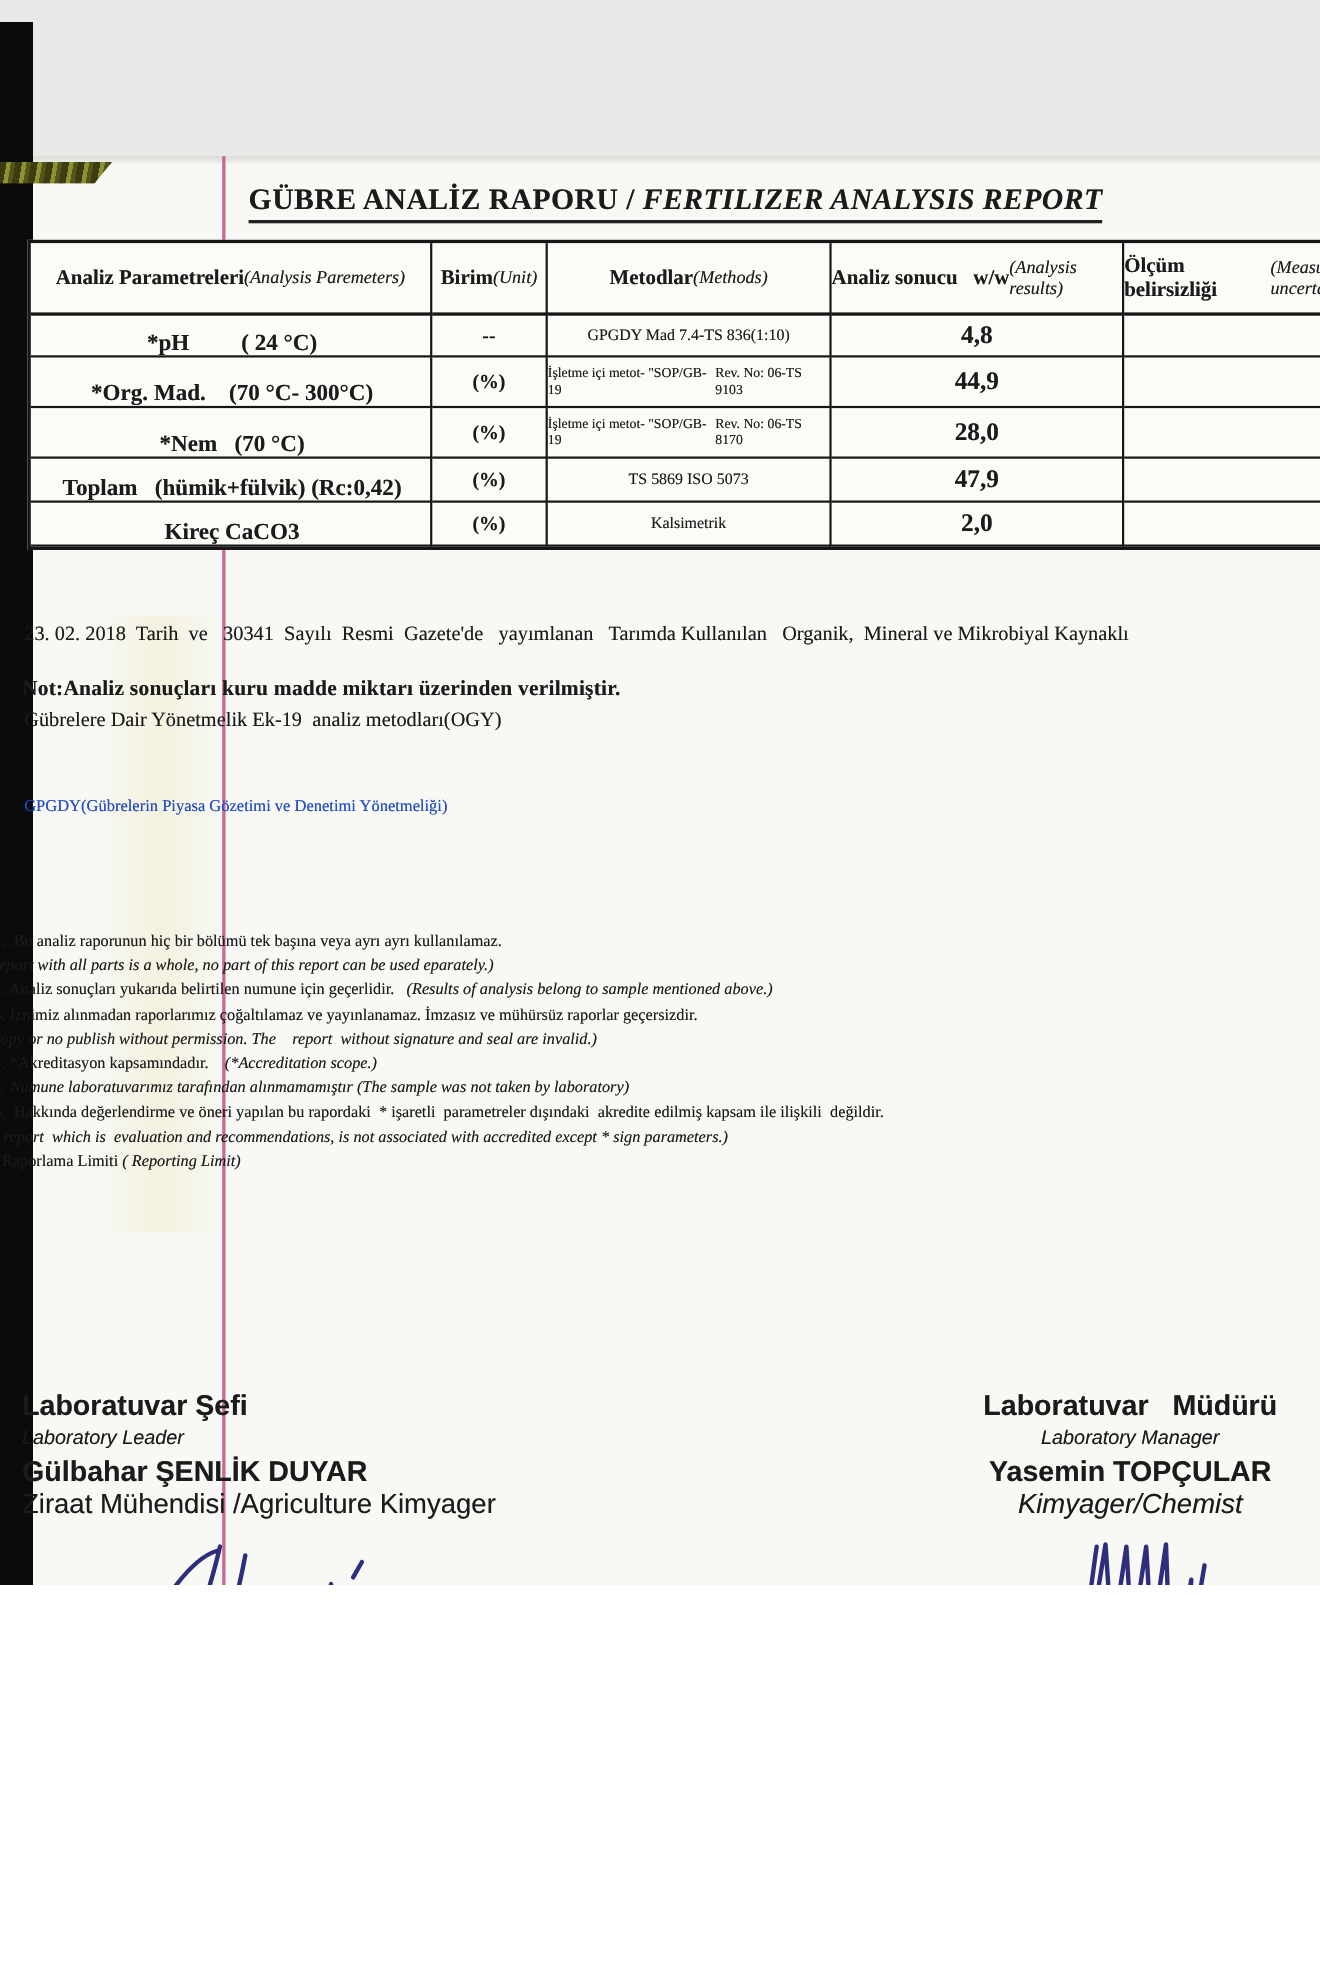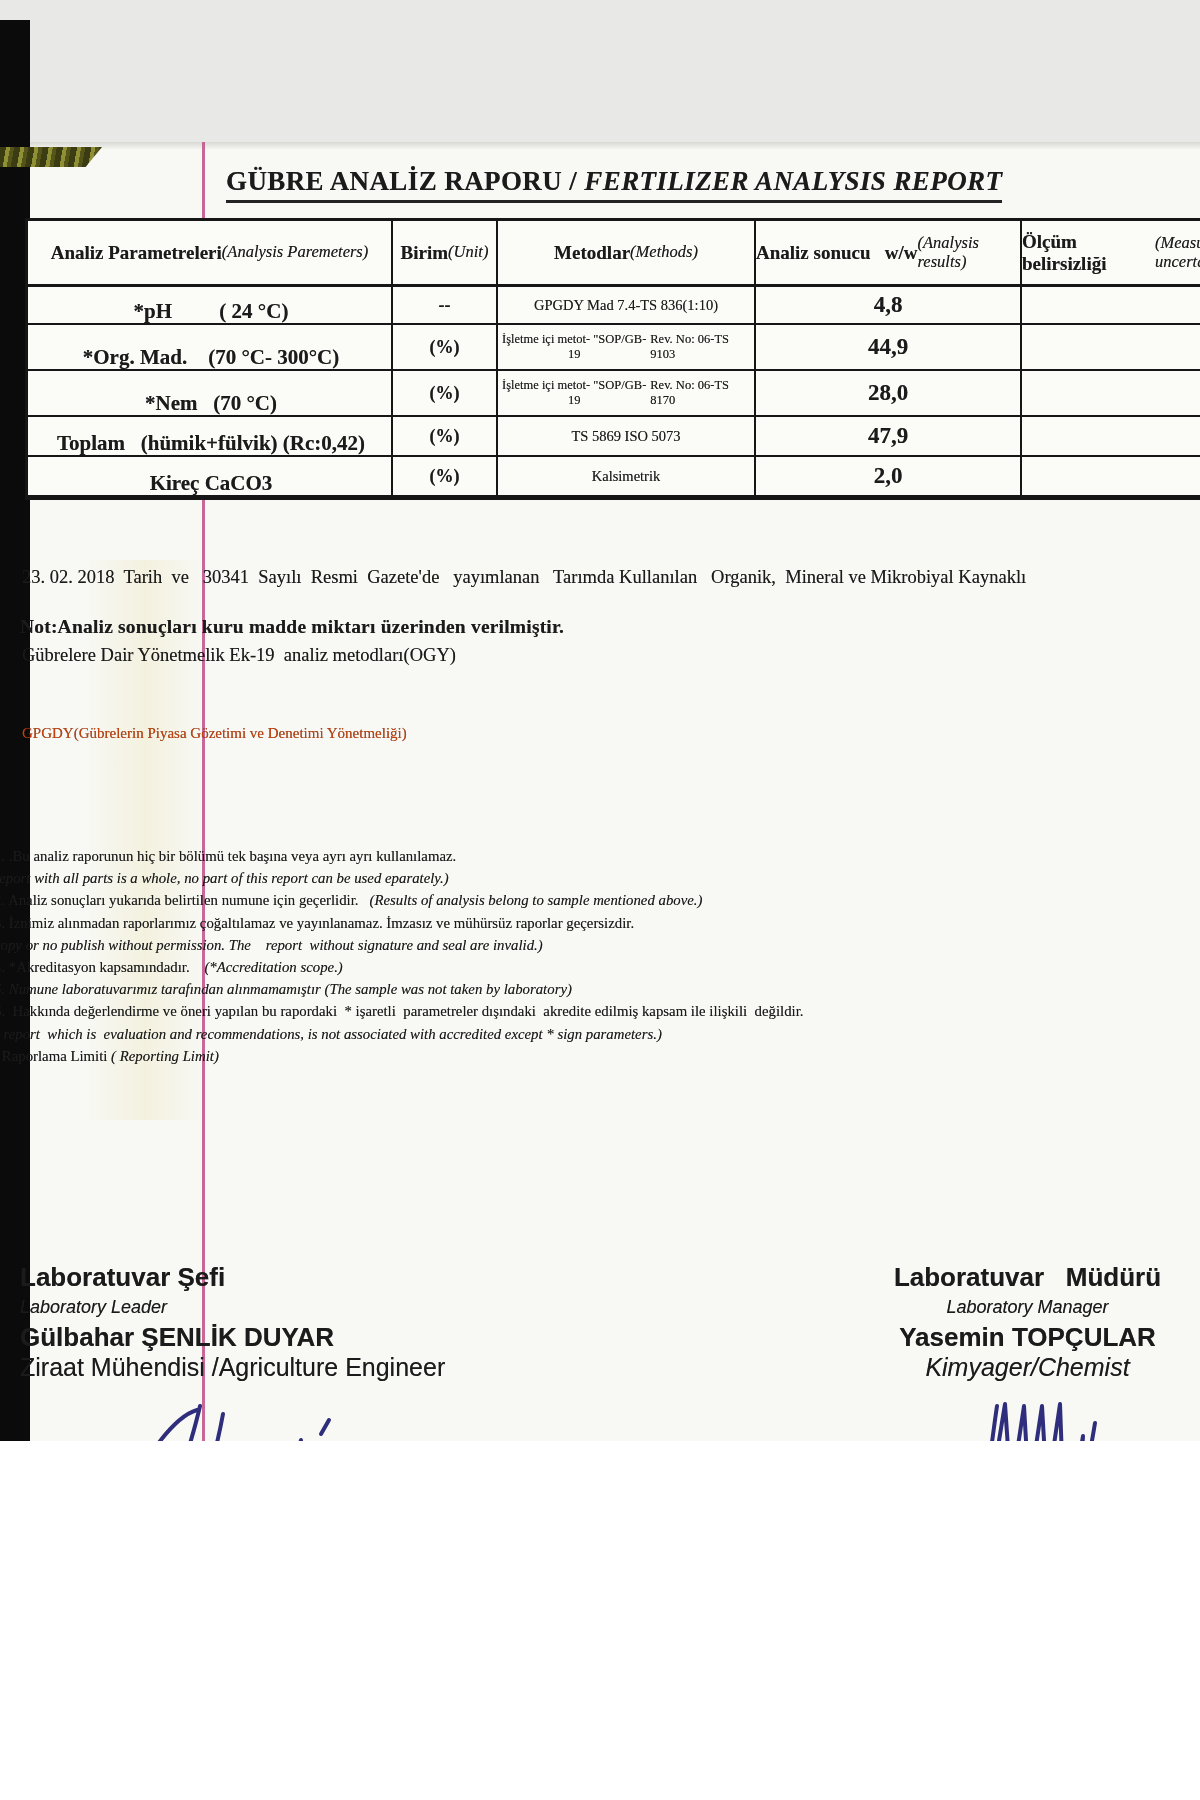--- a/index.html
+++ b/index.html
@@ -33,28 +33,28 @@
        border:3px solid #161616;background:#fbfbf8;box-sizing:content-box;}
   .cell{border-right:2px solid #161616;border-bottom:2px solid #161616;
         display:flex;flex-direction:row;align-items:center;justify-content:center;
         overflow:hidden;line-height:1.15;}
   .cell.hdr{border-bottom:3px solid #161616;}
   .cell.left{align-items:flex-end;padding-left:3px;box-sizing:border-box;}
   .h-tr{font-weight:bold;font-size:19px;}
   .h-en{font-style:italic;font-size:16.5px;}
   .param{font-weight:bold;font-size:21px;white-space:pre;}
   .unit{font-weight:bold;font-size:18px;}
-  .method1{font-size:14.5px;text-align:center;}
+  .method1{font-size:14.5px;}
   .m-small .method1,.m-small .method2{font-size:12.5px;line-height:15px;}
   .result{font-weight:bold;font-size:23px;}
   .pre{white-space:pre;}
 
   
   .regulation{position:absolute;left:22px;top:512px;font-size:18.5px;line-height:26px;white-space:pre;}
-  .regulation .l3{font-size:15px;color:#c2410c;}
+  .regulation .l3{font-size:15px;color:#1d4ed8;}
   .note{position:absolute;left:20px;top:616px;font-weight:bold;font-size:19.5px;letter-spacing:.2px;}
 
   .disclaimers{position:absolute;left:-6px;top:845px;font-size:14.8px;line-height:22.2px;}
   .disclaimers .line{white-space:pre;}
   .disclaimers .en{font-style:italic;}
 
   
   .sig-block{position:absolute;font-family:"Liberation Sans", sans-serif;line-height:30px;}
   .sig-left{left:20px;top:1262px;text-align:left;}
   .sig-right{left:855px;top:1262px;width:345px;text-align:center;}
@@ -203,21 +203,21 @@
     <div class="line"><span class="tr"></span><span class="en">5. Numune laboratuvarımız tarafından alınmamamıştır (The sample was not taken by laboratory)</span></div>
     <div class="line"><span class="tr">6.  Hakkında değerlendirme ve öneri yapılan bu rapordaki  * işaretli  parametreler dışındaki  akredite edilmiş kapsam ile ilişkili  değildir.</span><span class="en"></span></div>
     <div class="line"><span class="tr"></span><span class="en">s report  which is  evaluation and recommendations, is not associated with accredited except * sign parameters.)</span></div>
     <div class="line"><span class="tr">: Raporlama Limiti</span><span class="en"> ( Reporting Limit)</span></div>
   </div>
 
   <div class="sig-block sig-left txtfuzz">
     <div class="t1">Laboratuvar Şefi</div>
     <div class="t2">Laboratory Leader</div>
     <div class="nm">Gülbahar ŞENLİK DUYAR</div>
-    <div class="rl">Ziraat Mühendisi /Agriculture Engineer</div>
+    <div class="rl">Ziraat Mühendisi /Agriculture Kimyager</div>
   </div>
 
   <div class="sig-block sig-right txtfuzz">
     <div class="t1">Laboratuvar   Müdürü</div>
     <div class="t2">Laboratory Manager</div>
     <div class="nm">Yasemin TOPÇULAR</div>
     <div class="rl">Kimyager/Chemist</div>
   </div>
 
   <svg class="sig-svg" style="left:105px;top:1392px;" width="280" height="150" viewBox="0 0 280 150">

